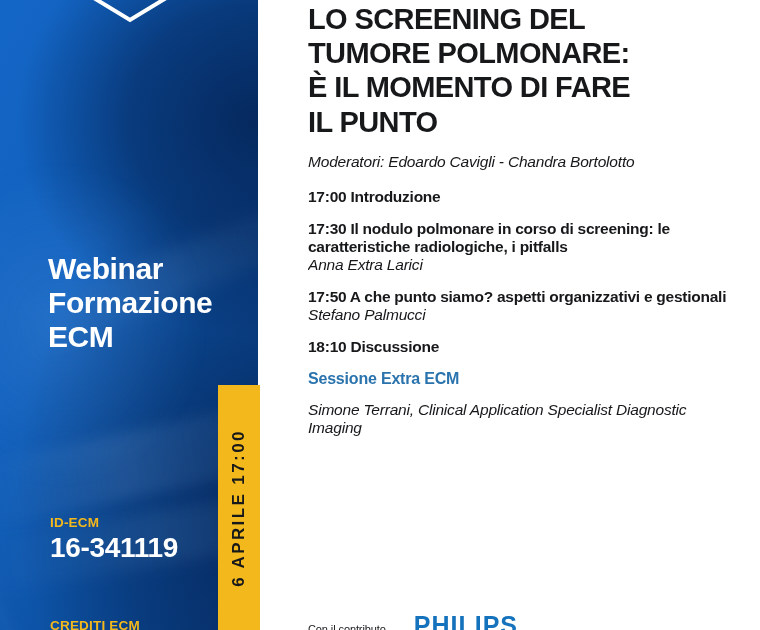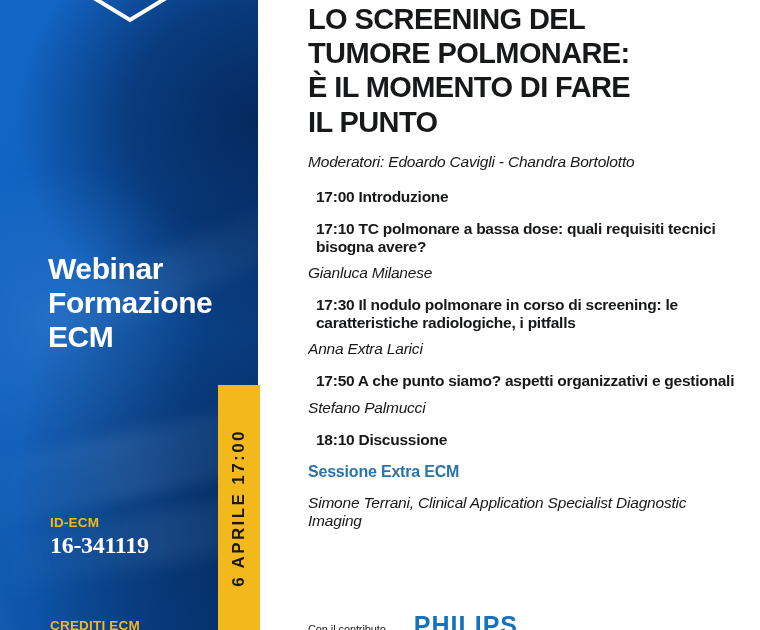--- a/index.html
+++ b/index.html
@@ -107,26 +107,25 @@
   }
   #id-ecm-label {
     color: #f3b81c;
     font-size: 13.5px;
     font-weight: bold;
     letter-spacing: 0.2px;
     display: block;
   }
   #id-ecm-value {
     color: #ffffff;
-    font-size: 24px;
+    font-size: 28px;
     font-weight: bold;
     letter-spacing: -0.3px;
     display: block;
     margin-top: 2px;
-    font-family: Liberation Serif, serif;
   }
   #crediti-label {
     position: absolute;
     left: 50px;
     top: 618px;
     z-index: 5;
     color: #f3b81c;
     font-size: 13.5px;
     font-weight: bold;
     letter-spacing: 0.2px;
@@ -185,21 +184,21 @@
     font-style: italic;
     letter-spacing: -0.2px;
   }
   #agenda {
     margin-top: 17px;
   }
   .agenda-item {
     margin-bottom: 14px;
   }
   .agenda-title {
-    margin: 8px;
+    margin: 0;
     color: #17181a;
     font-size: 15.5px;
     font-weight: bold;
     line-height: 1.17;
     letter-spacing: -0.25px;
   }
   .agenda-speaker {
     margin: 0;
     color: #17181a;
     font-size: 15.5px;
@@ -287,24 +286,20 @@
   </h1>
 
   <p id="moderators">Moderatori: Edoardo Cavigli - Chandra Bortolotto</p>
 
   <div id="agenda">
 
     <div class="agenda-item">
       <p class="agenda-title">17:00 Introduzione</p>
     </div>
 
-    <div class="agenda-item">
-      <p class="agenda-title">17:10 TC polmonare a bassa dose: quali requisiti tecnici bisogna avere?</p>
-      <p class="agenda-speaker">Gianluca Milanese</p>
-    </div>
 
     <div class="agenda-item">
       <p class="agenda-title">17:30 Il nodulo polmonare in corso di screening: le caratteristiche radiologiche, i pitfalls</p>
       <p class="agenda-speaker">Anna Extra Larici</p>
     </div>
 
     <div class="agenda-item">
       <p class="agenda-title">17:50 A che punto siamo? aspetti organizzativi e gestionali</p>
       <p class="agenda-speaker">Stefano Palmucci</p>
     </div>

